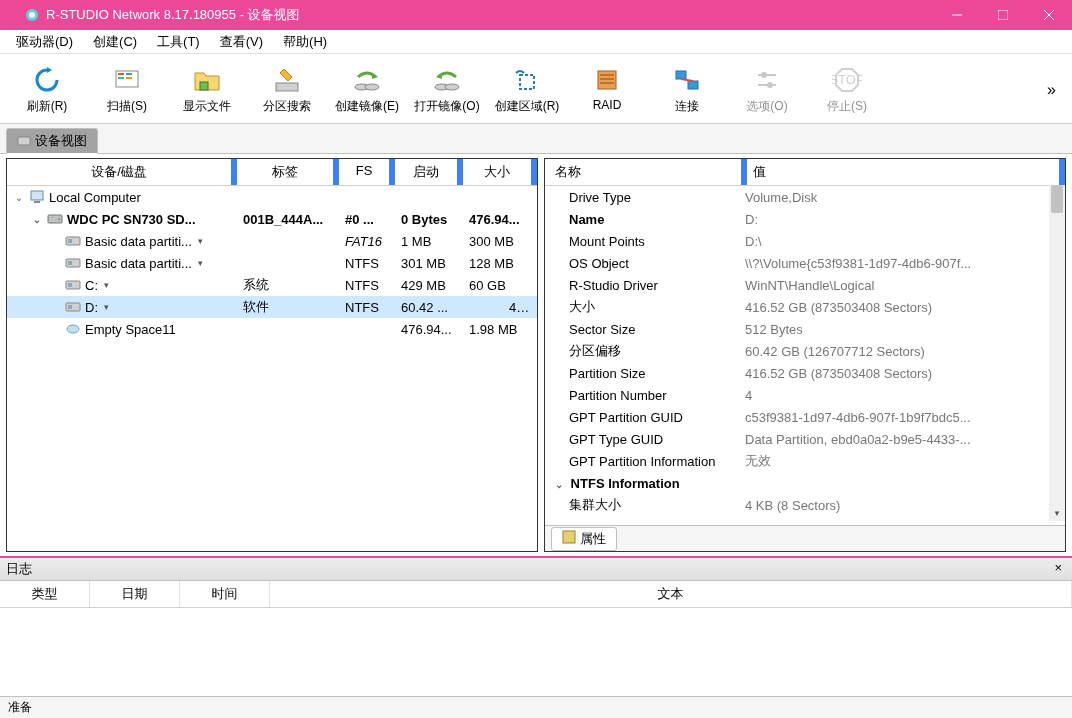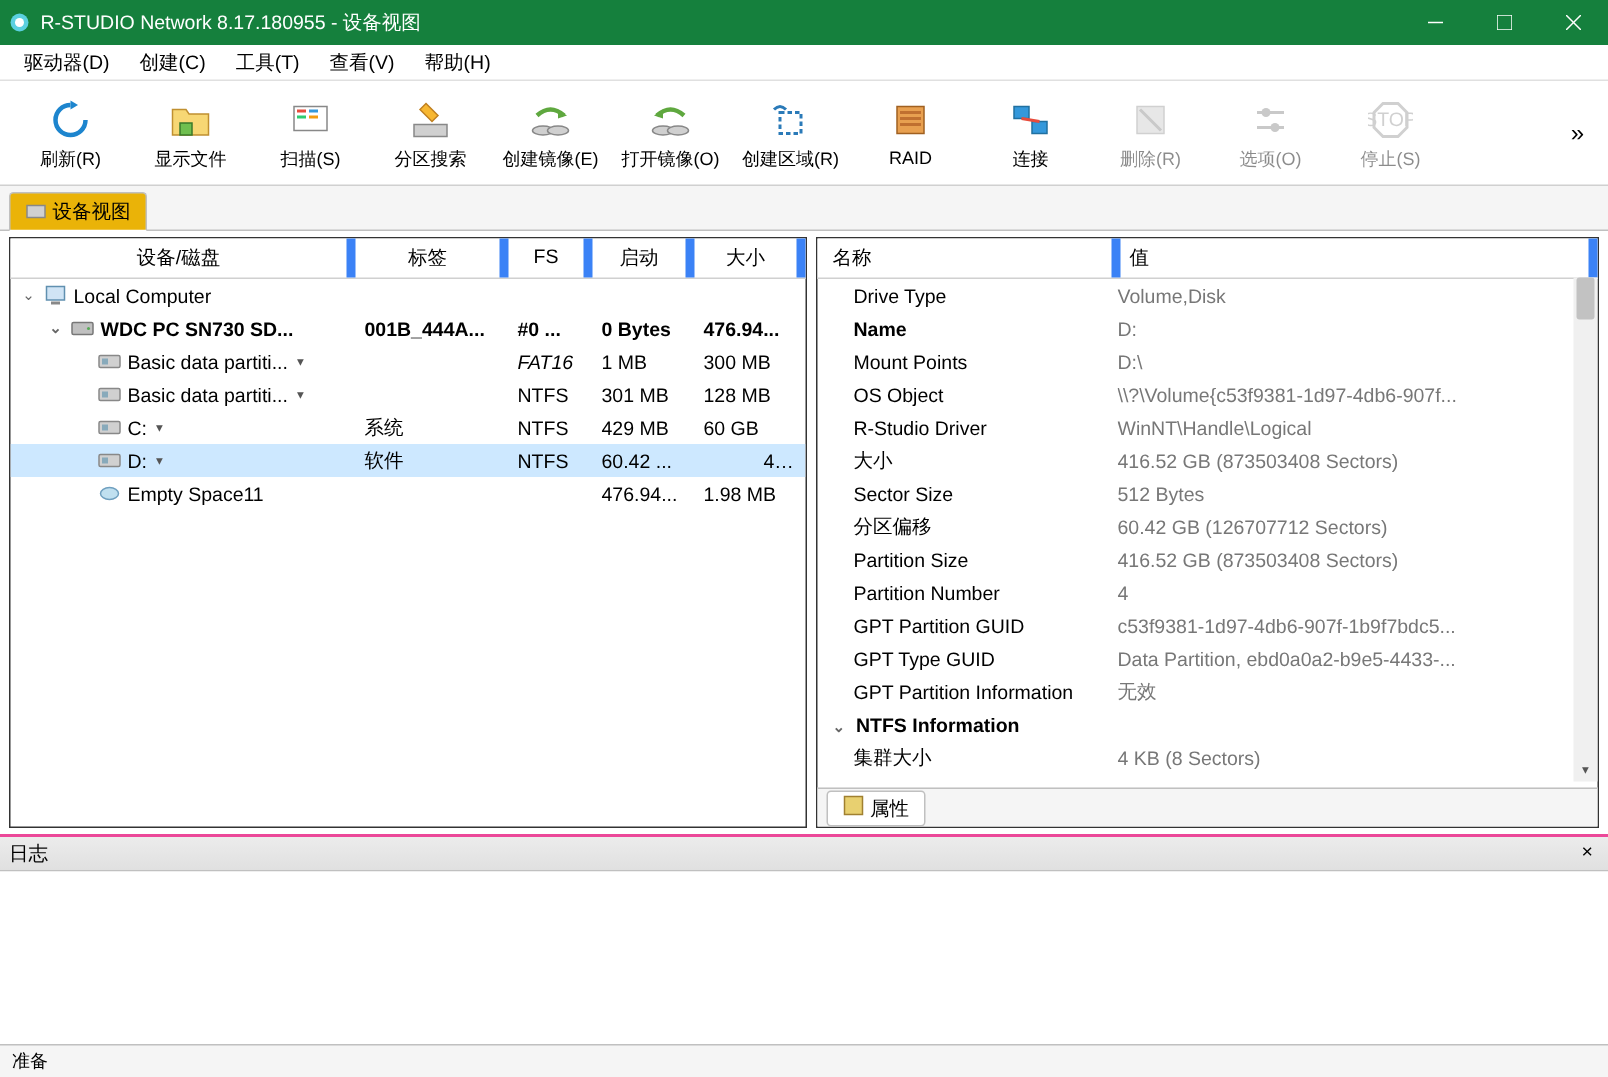--- a/index.html
+++ b/index.html
@@ -1,30 +1,30 @@
 <!DOCTYPE html>
 <html><head>
 <meta charset="utf-8">
 <style>
 * { margin: 0; padding: 0; box-sizing: border-box; font-family: "Microsoft YaHei", "Segoe UI", sans-serif; font-size: 13px; }
 body { background: #fff; width: 1072px; height: 718px; overflow: hidden; display: flex; flex-direction: column; }
-.titlebar { background: #15803d; color: #fff; height: 30px; display: flex; align-items: center; padding-left: 5px; }
+.titlebar { background: #ec4899; color: #fff; height: 30px; display: flex; align-items: center; padding-left: 24px; }
 .titlebar .icon { width: 16px; height: 16px; margin-right: 6px; }
 .titlebar .title { flex: 1; font-size: 13px; }
 .titlebar .winbtn { width: 46px; height: 30px; display: flex; align-items: center; justify-content: center; cursor: pointer; }
 .menubar { background: #fff; height: 24px; display: flex; align-items: center; padding: 0 6px; border-bottom: 1px solid #e0e0e0; }
 .menubar .item { padding: 2px 10px; cursor: pointer; }
 .toolbar { background: #fff; padding: 6px 8px 4px 8px; display: flex; align-items: flex-start; gap: 2px; border-bottom: 1px solid #d0d0d0; }
 .toolbtn { display: flex; flex-direction: column; align-items: center; width: 78px; padding: 4px 2px; cursor: pointer; border-radius: 3px; }
 .toolbtn.disabled { opacity: 0.45; cursor: default; }
 .toolbtn .ticon { width: 32px; height: 32px; margin-bottom: 2px; display: flex; align-items: center; justify-content: center; }
 .toolbtn .tlabel { font-size: 12px; white-space: nowrap; }
 .toolbar .overflow { margin-left: auto; font-size: 16px; padding: 4px 8px; cursor: pointer; align-self: center; }
 .tabstrip { background: #f5f5f5; padding: 4px 6px 0 6px; display: flex; border-bottom: 1px solid #c0c0c0; }
-.tab { display: flex; align-items: center; background: #eab308; border: 1px solid #c0c0c0; border-bottom: 1px solid #fff; padding: 3px 10px; margin-bottom: -1px; cursor: pointer; border-radius: 3px 3px 0 0; }
+.tab { display: flex; align-items: center; background: #a3a3a3; border: 1px solid #c0c0c0; border-bottom: 1px solid #fff; padding: 3px 10px; margin-bottom: -1px; cursor: pointer; border-radius: 3px 3px 0 0; }
 .tab .ticon { width: 14px; height: 14px; margin-right: 4px; }
 .main { flex: 1; display: flex; gap: 6px; padding: 4px 6px; min-height: 0; }
 .panel { border: 1px solid #333; background: #fff; display: flex; flex-direction: column; min-height: 0; }
 .panel.left { width: 532px; }
 .panel.right { flex: 1; position: relative; }
 .hdr { display: flex; background: #fff; border-bottom: 1px solid #d0d0d0; }
 .hdr .cell { padding: 4px 6px; border-right: 6px solid #3b82f6; text-align: center; font-size: 13px; }
 .tree { flex: 1; overflow: auto; }
 .row { display: flex; align-items: center; height: 22px; }
 .row.selected { background: #cde8ff; }
@@ -96,41 +96,41 @@
         <svg width="30" height="30" viewBox="0 0 30 30">
           <path d="M15 5 A10 10 0 1 0 25 15" fill="none" stroke="#1d85ce" stroke-width="3"></path>
           <path d="M15 2 L15 8 L20 5 Z" fill="#1d85ce"></path>
         </svg>
       </div>
       <div class="tlabel">刷新(R)</div>
     </div>
   <div class="toolbtn">
       <div class="ticon">
         <svg width="30" height="30" viewBox="0 0 30 30">
-          <path d="M3 8 L12 8 L14 11 L27 11 L27 25 L3 25 Z" fill="#f7d774" stroke="#c09030"></path>
-          <rect x="8" y="17" width="8" height="8" fill="#6fbf4f" stroke="#3a7a2a"></rect>
-        </svg>
-      </div>
-      <div class="tlabel">显示文件</div>
-    </div>
-  <div class="toolbtn">
-      <div class="ticon">
-        <svg width="30" height="30" viewBox="0 0 30 30">
           <rect x="4" y="6" width="22" height="16" fill="#fff" stroke="#888"></rect>
           <rect x="6" y="8" width="6" height="2" fill="#e74c3c"></rect>
           <rect x="14" y="8" width="6" height="2" fill="#3498db"></rect>
           <rect x="6" y="12" width="6" height="2" fill="#2ecc71"></rect>
           <rect x="14" y="12" width="6" height="2" fill="#f39c12"></rect>
         </svg>
       </div>
       <div class="tlabel">扫描(S)</div>
     </div>
   <div class="toolbtn">
       <div class="ticon">
         <svg width="30" height="30" viewBox="0 0 30 30">
+          <path d="M3 8 L12 8 L14 11 L27 11 L27 25 L3 25 Z" fill="#f7d774" stroke="#c09030"></path>
+          <rect x="8" y="17" width="8" height="8" fill="#6fbf4f" stroke="#3a7a2a"></rect>
+        </svg>
+      </div>
+      <div class="tlabel">显示文件</div>
+    </div>
+  <div class="toolbtn">
+      <div class="ticon">
+        <svg width="30" height="30" viewBox="0 0 30 30">
           <rect x="4" y="18" width="22" height="8" fill="#d0d0d0" stroke="#888"></rect>
           <path d="M12 4 L20 12 L16 16 L8 8 Z" fill="#f7b731" stroke="#c08020"></path>
         </svg>
       </div>
       <div class="tlabel">分区搜索</div>
     </div>
   <div class="toolbtn">
       <div class="ticon">
         <svg width="30" height="30" viewBox="0 0 30 30">
           <ellipse cx="10" cy="22" rx="7" ry="3" fill="#d0d0d0" stroke="#888"></ellipse>
@@ -174,29 +174,20 @@
     </div>
   <div class="toolbtn">
       <div class="ticon">
         <svg width="30" height="30" viewBox="0 0 30 30">
           <rect x="4" y="6" width="10" height="8" fill="#3498db" stroke="#2070a0"></rect>
           <rect x="16" y="16" width="10" height="8" fill="#3498db" stroke="#2070a0"></rect>
           <line x1="9" y1="14" x2="21" y2="16" stroke="#e74c3c" stroke-width="2"></line>
         </svg>
       </div>
       <div class="tlabel">连接</div>
-    </div>
-  <div class="toolbtn disabled">
-      <div class="ticon">
-        <svg width="30" height="30" viewBox="0 0 30 30">
-          <rect x="6" y="6" width="18" height="18" fill="#ccc" stroke="#999"></rect>
-          <line x1="8" y1="8" x2="22" y2="22" stroke="#888" stroke-width="2"></line>
-        </svg>
-      </div>
-      <div class="tlabel">删除(R)</div>
     </div>
   <div class="toolbtn disabled">
       <div class="ticon">
         <svg width="30" height="30" viewBox="0 0 30 30">
           <line x1="6" y1="10" x2="24" y2="10" stroke="#888" stroke-width="2"></line>
           <circle cx="12" cy="10" r="3" fill="#888"></circle>
           <line x1="6" y1="20" x2="24" y2="20" stroke="#888" stroke-width="2"></line>
           <circle cx="18" cy="20" r="3" fill="#888"></circle>
         </svg>
       </div>
@@ -417,16 +408,22 @@
       </div>
     </div>
   </div>
 </div>
 
 <div class="logpanel">
   <div class="loghdr">
     <div class="t">日志</div>
     <div class="x">×</div>
   </div>
+  <div class="logcols">
+    <div class="lc" style="width:90px">类型</div>
+    <div class="lc" style="width:90px">日期</div>
+    <div class="lc" style="width:90px">时间</div>
+    <div class="lc" style="flex:1">文本</div>
+  </div>
   <div class="logbody"></div>
 </div>
 
 <div class="statusbar">准备</div>
 
 </body></html>

